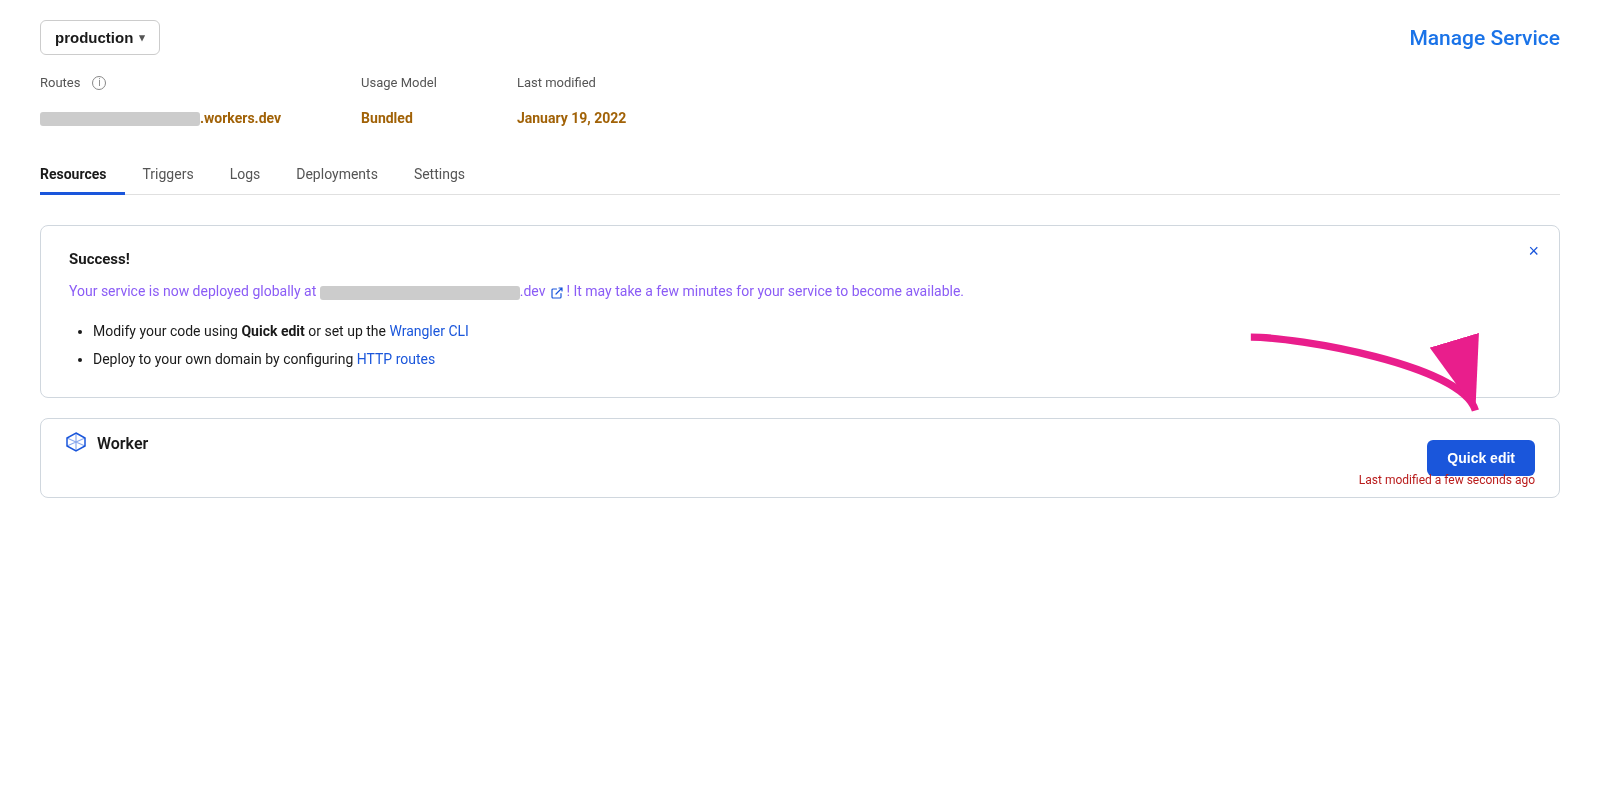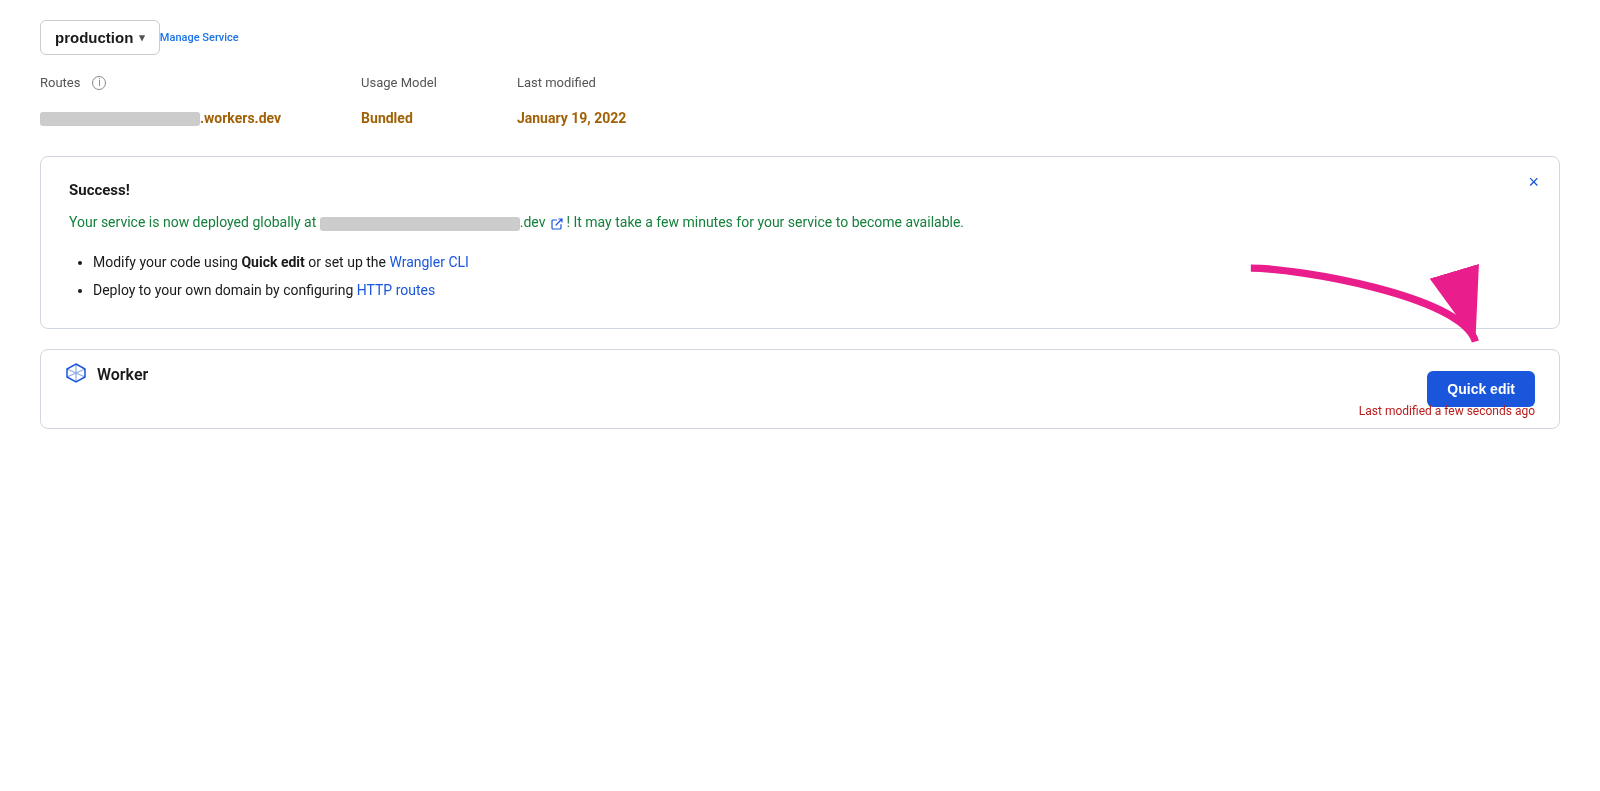--- a/index.html
+++ b/index.html
@@ -12,20 +12,21 @@
     .page-wrapper {
       max-width: 1600px;
       padding: 20px 40px;
       position: relative;
     }
 
     
     .header-row {
       display: flex;
       align-items: center;
+      justify-content: space-between;
       margin-bottom: 20px;
     }
     .env-dropdown {
       display: inline-flex;
       align-items: center;
       gap: 6px;
       border: 1px solid #ccc;
       border-radius: 6px;
       padding: 8px 14px;
       font-size: 15px;
@@ -34,21 +35,21 @@
       background: #fff;
       color: #1a1a1a;
     }
     .env-dropdown .chevron {
       font-size: 11px;
       color: #555;
     }
     .manage-service-link {
       color: #1a73e8;
       text-decoration: none;
-      font-size: 11px;
+      font-size: 21px;
       font-weight: 500;
     }
 
     
     .info-row {
       display: flex;
       gap: 80px;
       margin-bottom: 30px;
     }
     .info-item .info-value {
@@ -118,21 +119,21 @@
       position: relative;
       background: #fff;
     }
     .banner-title {
       font-weight: 700;
       font-size: 15px;
       margin-bottom: 12px;
     }
     .banner-body {
       font-size: 14px;
-      color: #15803d;
+      color: #8b5cf6;
       margin-bottom: 14px;
       line-height: 1.6;
     }
     .banner-close {
       position: absolute;
       top: 16px;
       right: 20px;
       color: #1a56db;
       font-size: 18px;
       cursor: pointer;
@@ -252,20 +253,27 @@
       <div class="info-value">Bundled</div>
     </div>
     <div class="info-item">
       <div class="info-label-row">
         <span>Last modified</span>
       </div>
       <div class="info-value">January 19, 2022</div>
     </div>
   </div>
 
+  <div class="tabs-row">
+    <a href="#" class="tab active">Resources</a>
+    <a href="#" class="tab">Triggers</a>
+    <a href="#" class="tab">Logs</a>
+    <a href="#" class="tab">Deployments</a>
+    <a href="#" class="tab">Settings</a>
+  </div>
 
   <div class="banner">
     <button class="banner-close">×</button>
     <div class="banner-title">Success!</div>
     <div class="banner-body">
       <span>Your service is now deployed globally at </span><span class="blurred-text" style="width:200px;">&nbsp;&nbsp;&nbsp;&nbsp;&nbsp;&nbsp;&nbsp;&nbsp;&nbsp;&nbsp;&nbsp;&nbsp;&nbsp;&nbsp;&nbsp;&nbsp;&nbsp;&nbsp;&nbsp;&nbsp;&nbsp;&nbsp;&nbsp;&nbsp;&nbsp;&nbsp;&nbsp;&nbsp;&nbsp;&nbsp;</span><span>.dev</span>
       <svg class="ext-link-icon" viewBox="0 0 12 12" fill="none" xmlns="http://www.w3.org/2000/svg">
         <path d="M10 6.5V10a1 1 0 01-1 1H2a1 1 0 01-1-1V3a1 1 0 011-1h3.5M8 1h3m0 0v3m0-3L5 7" stroke="#1a56db" stroke-width="1.2" stroke-linecap="round" stroke-linejoin="round"></path>
       </svg>
       <span>! It may take a few minutes for your service to become available.</span>

